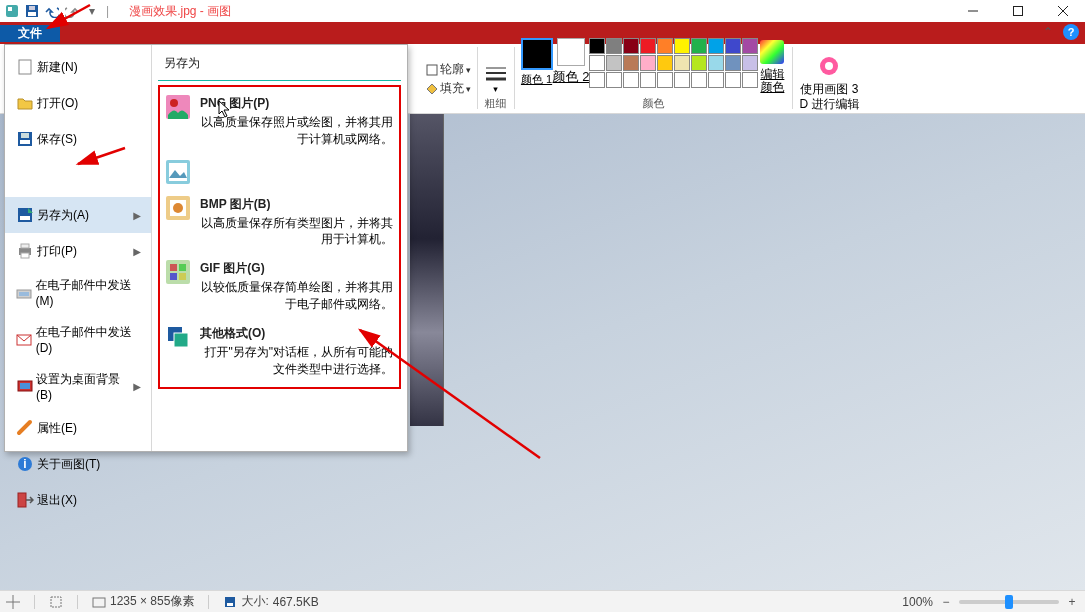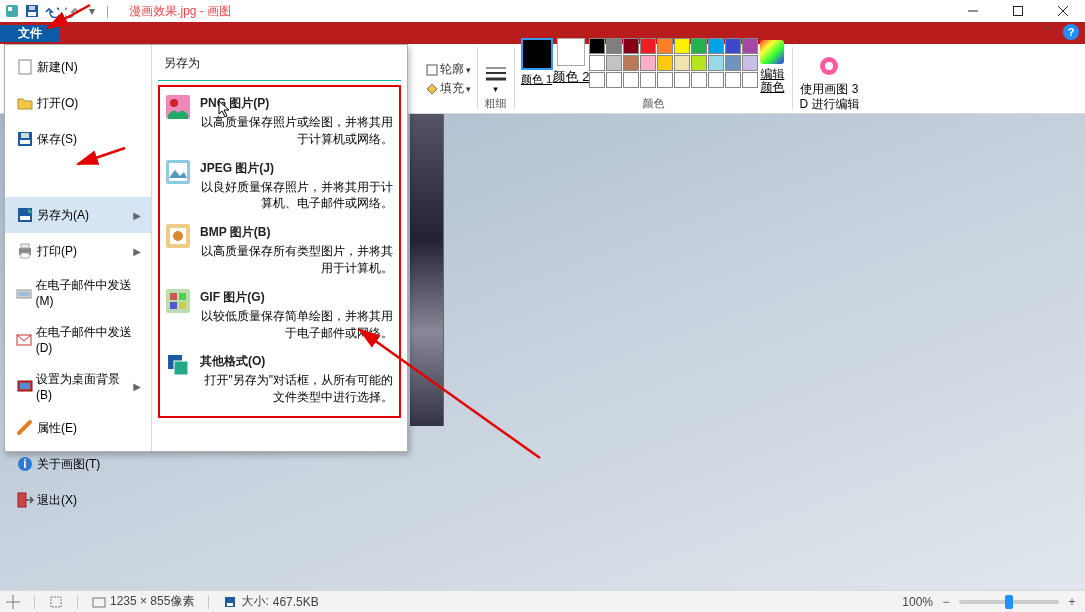--- a/index.html
+++ b/index.html
@@ -363,24 +363,20 @@
         </div>
       </div>
       <div class="sa-item">
         <span class="sa-icon">
             <svg width="24" height="24">
               <rect width="24" height="24" fill="#8cd" rx="2"></rect>
               <rect x="3" y="3" width="18" height="18" fill="#fff"></rect>
               <path d="M3 18 l6 -8 5 6 4 -4 3 6 z" fill="#59b"></path>
             </svg>
           </span>
-        <div class="sa-text">
-          <span class="sa-title">JPEG 图片(J)</span>
-          <span class="sa-desc">以良好质量保存照片，并将其用于计算机、电子邮件或网络。</span>
-        </div>
       </div>
       <div class="sa-item">
         <span class="sa-icon">
             <svg width="24" height="24">
               <rect width="24" height="24" fill="#ec8" rx="2"></rect>
               <rect x="4" y="4" width="16" height="16" fill="#fff"></rect>
               <circle cx="12" cy="12" r="5" fill="#d83"></circle>
             </svg>
           </span>
         <div class="sa-text">

